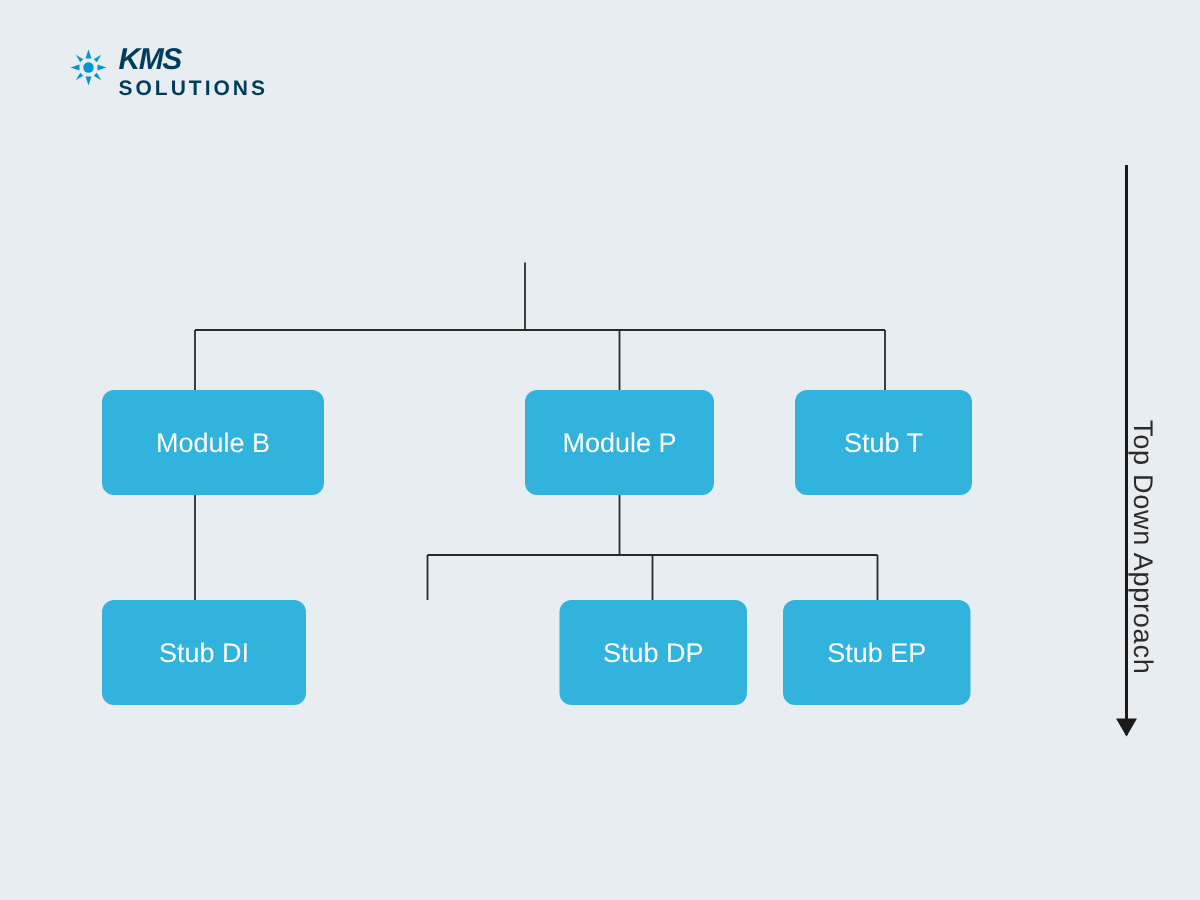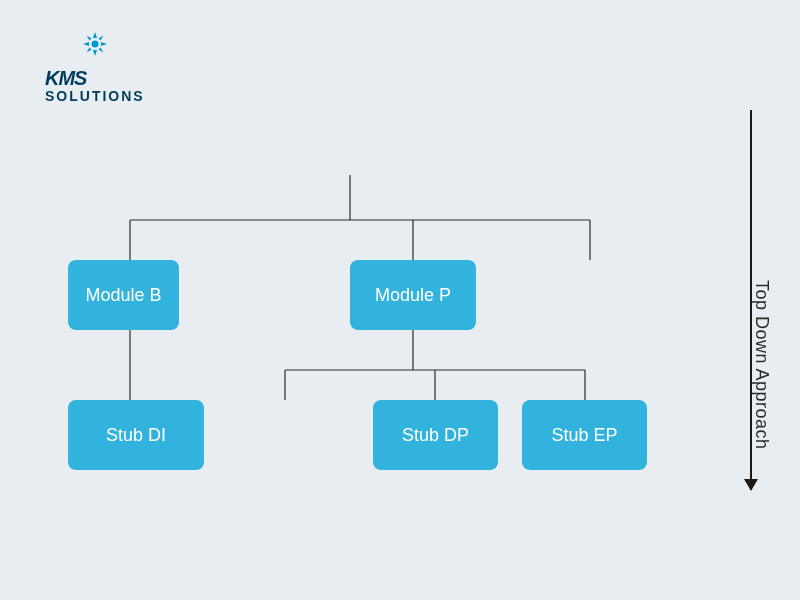--- a/index.html
+++ b/index.html
@@ -11,21 +11,20 @@
     position: relative;
     overflow: hidden;
   }
   .logo {
     position: absolute;
     top: 30px;
     left: 45px;
     display: flex;
     align-items: center;
     gap: 6px;
-    flex-direction: column;
   }
   .logo-text {
     display: flex;
     flex-direction: column;
     line-height: 1;
   }
   .logo-main {
     font-size: 20px;
     font-weight: 700;
     font-style: italic;
@@ -142,28 +141,31 @@
     <line x1="413" y1="330" x2="413" y2="370"></line>
 
     <line x1="285" y1="370" x2="585" y2="370"></line>
 
     <line x1="285" y1="370" x2="285" y2="400"></line>
     <line x1="435" y1="370" x2="435" y2="400"></line>
     <line x1="585" y1="370" x2="585" y2="400"></line>
   </svg>
 
 
-  <div class="node" style="left:68px; top:260px; width:111px; height:70px;">
+  <div class="node" style="left:68px; top:260px; width:148px; height:70px;">
     <span>Module B</span>
   </div>
 
   <div class="node" style="left:350px; top:260px; width:126px; height:70px;">
     <span>Module P</span>
   </div>
 
+  <div class="node" style="left:530px; top:260px; width:118px; height:70px;">
+    <span>Stub T</span>
+  </div>
 
   <div class="node" style="left:68px; top:400px; width:136px; height:70px;">
     <span>Stub DI</span>
   </div>
 
 
   <div class="node" style="left:522px; top:400px; width:125px; height:70px;">
     <span>Stub EP</span>
   </div>
 

